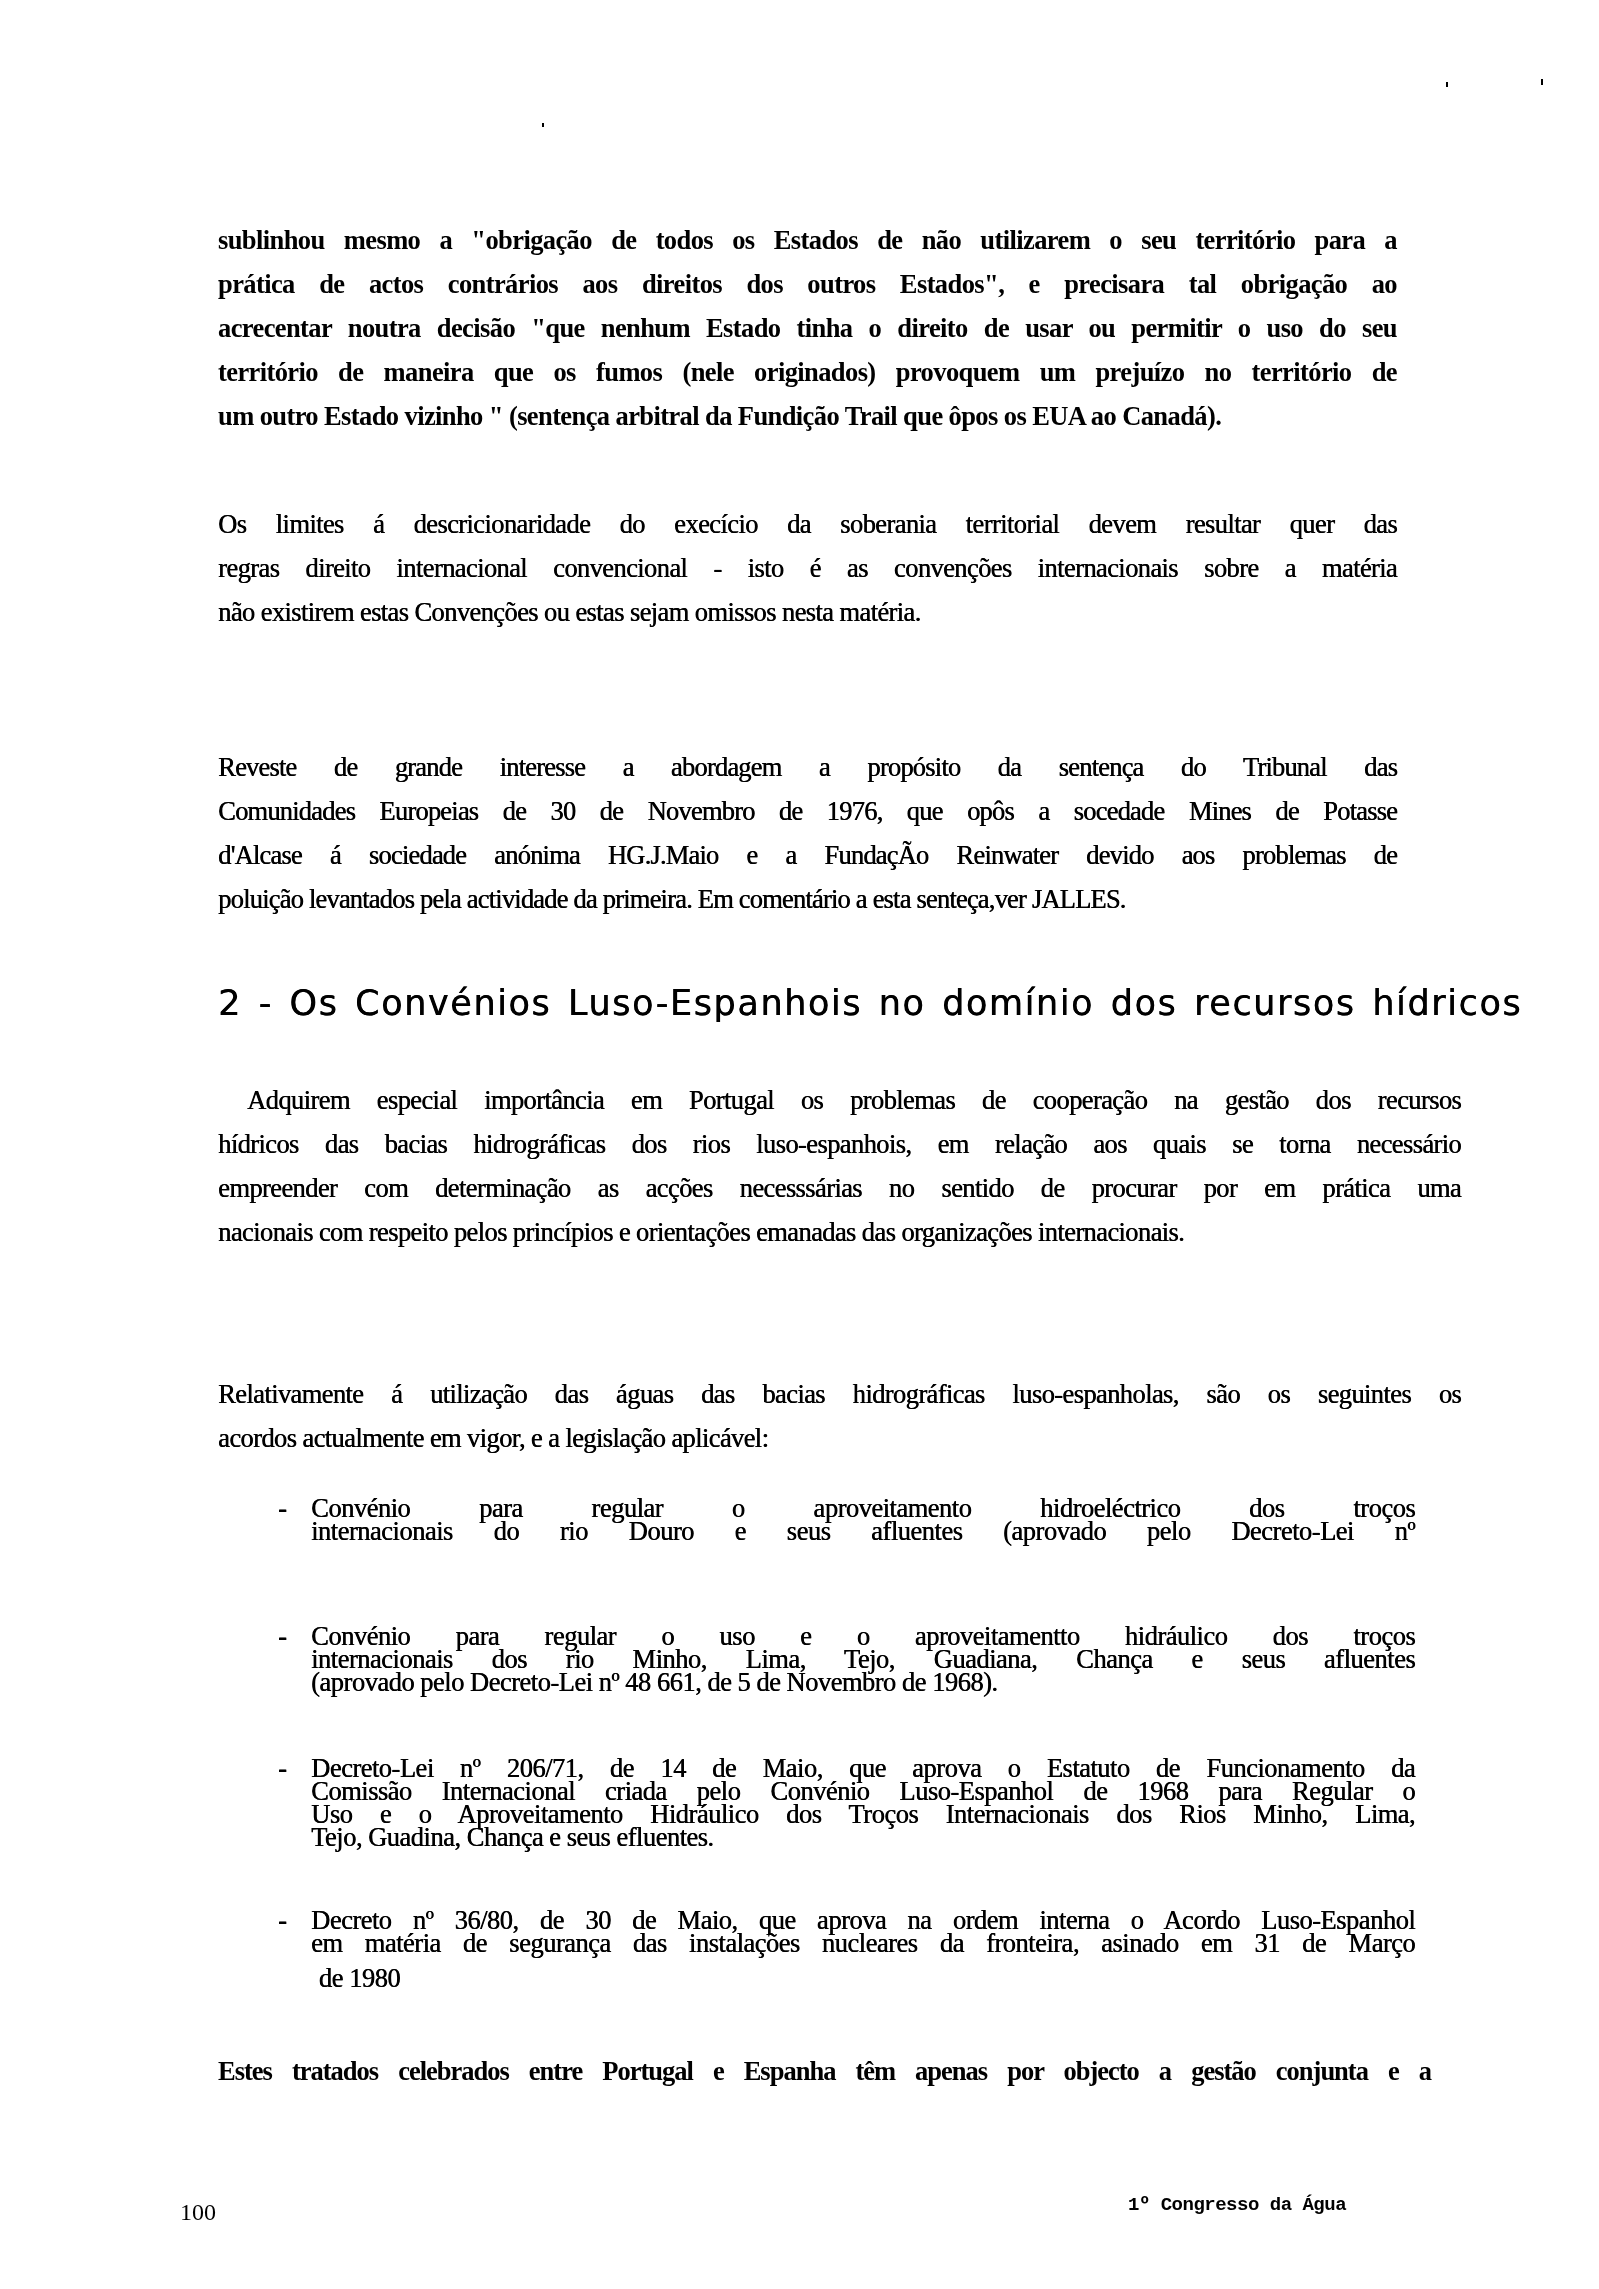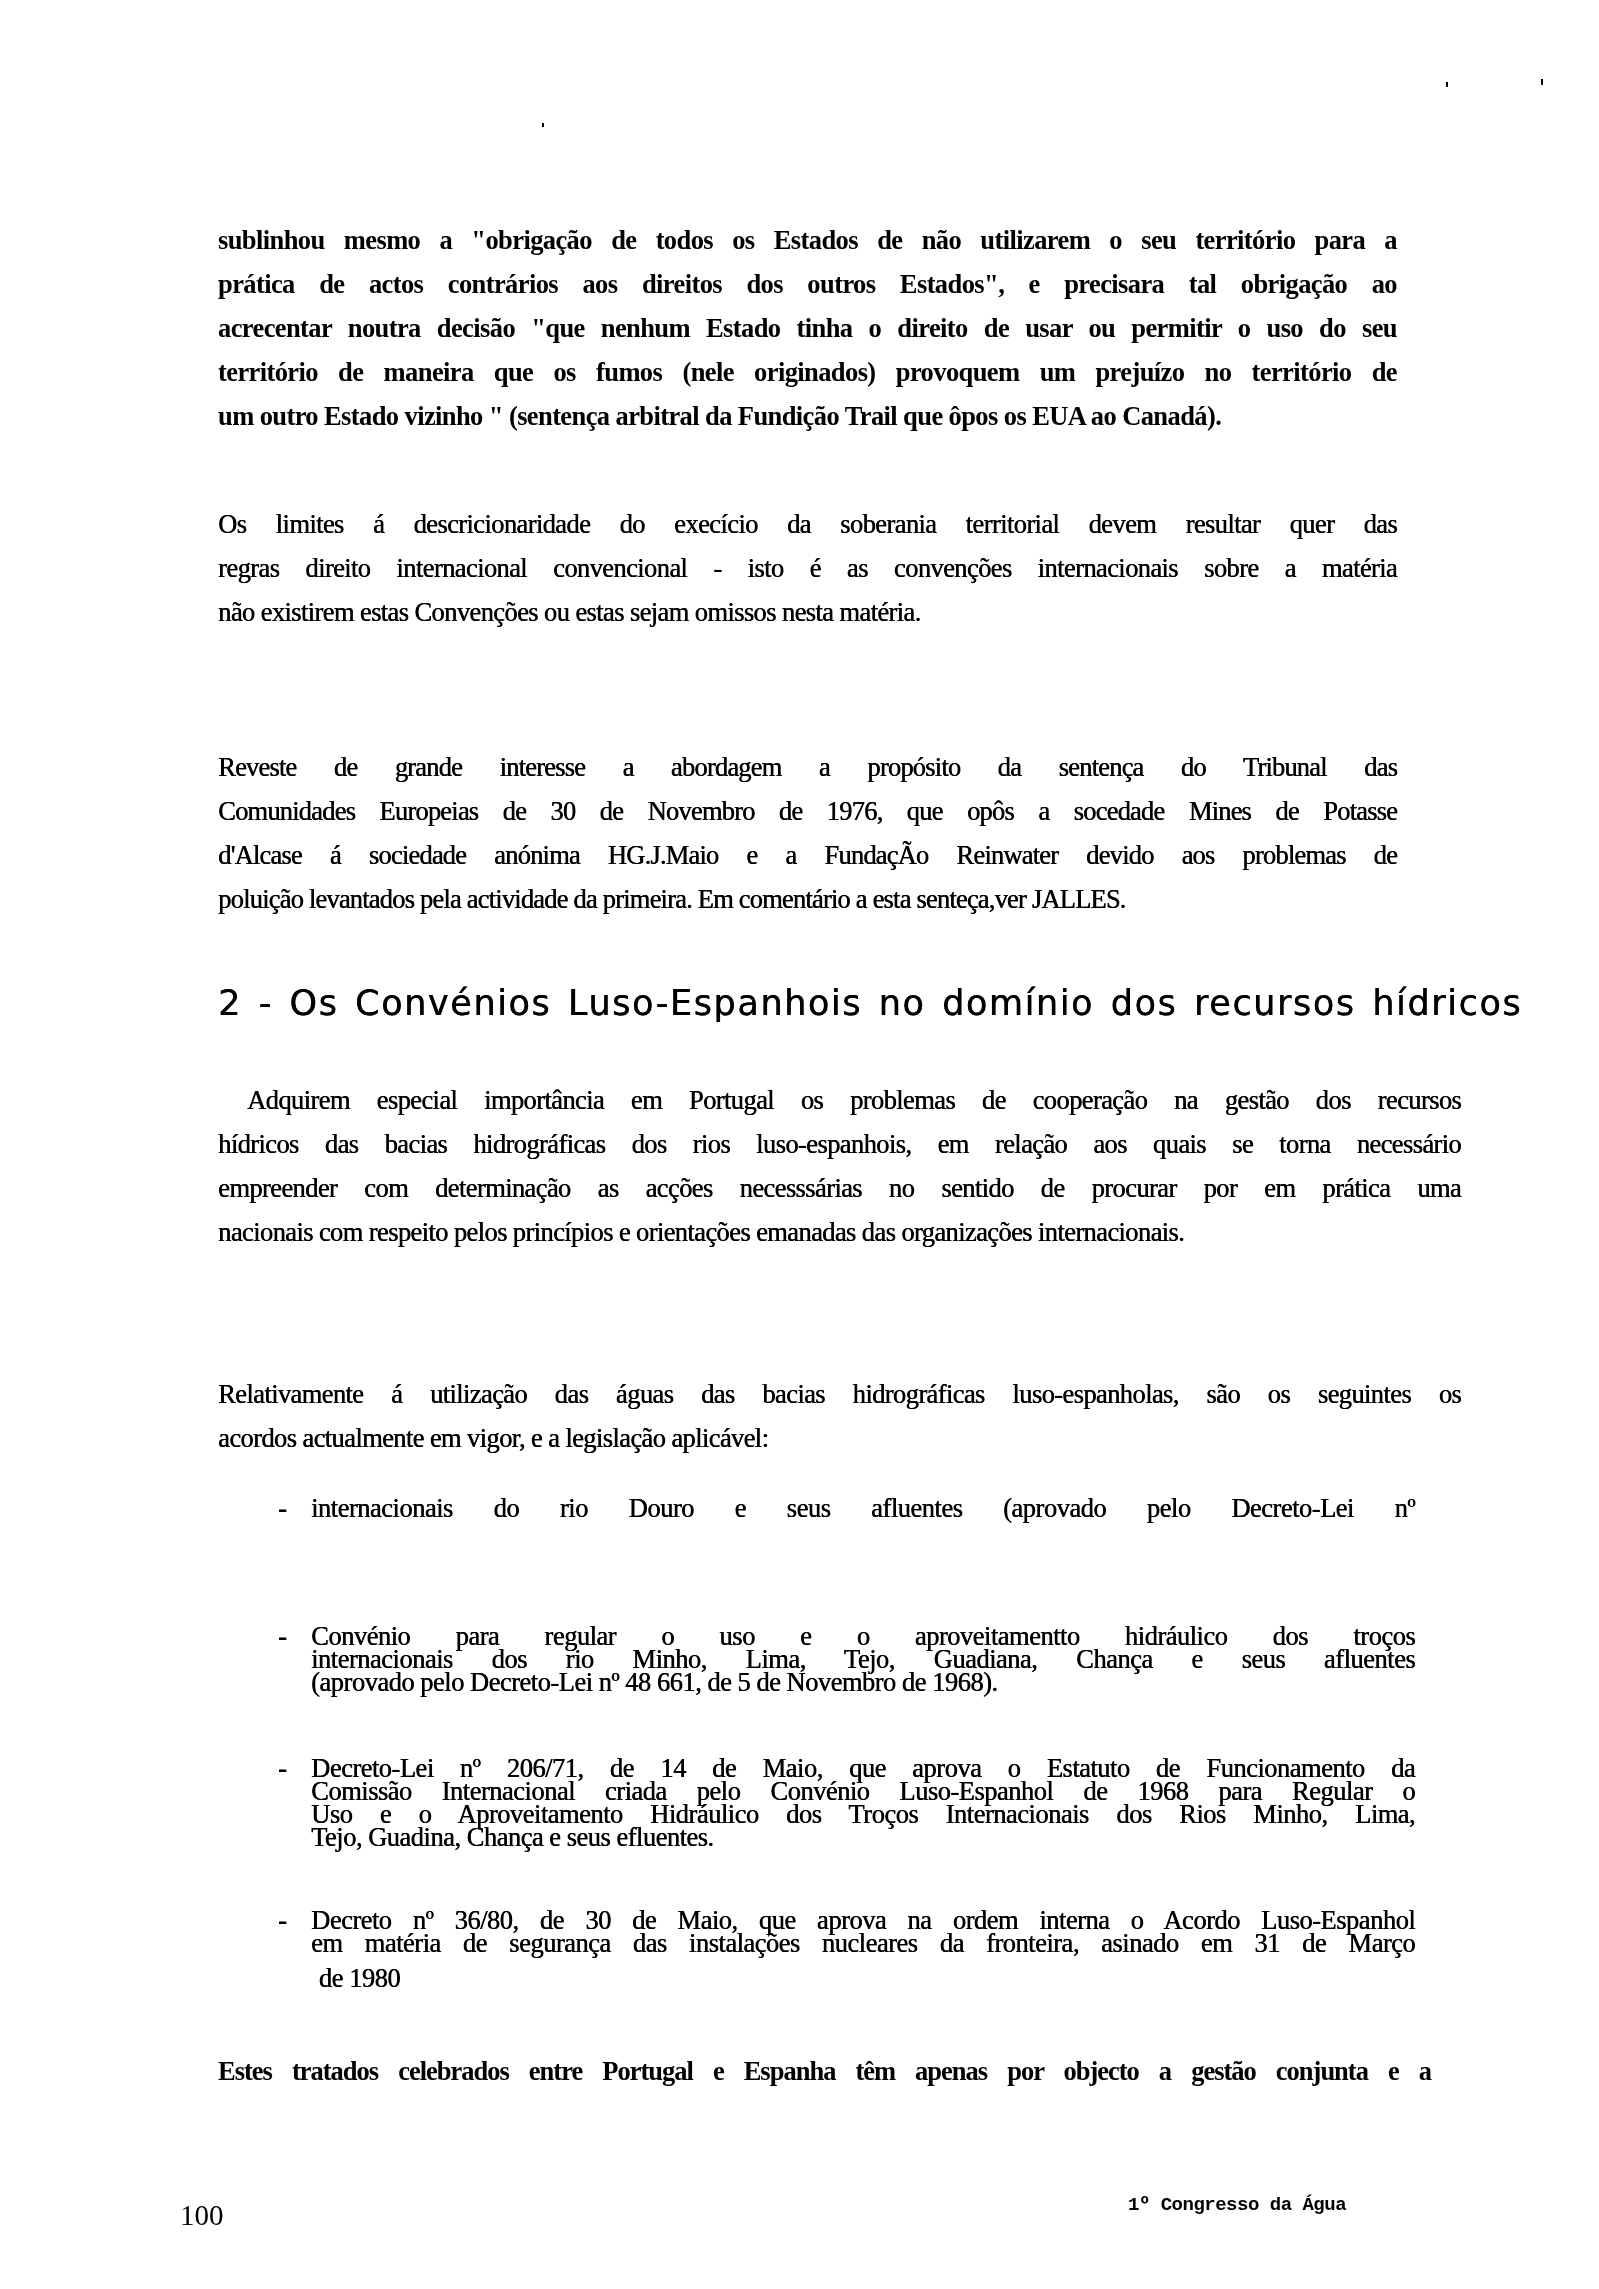--- a/index.html
+++ b/index.html
@@ -31,21 +31,21 @@
   .bullet .dash { position: absolute; left: 0; top: 0; width: 27.4px; font-weight: bold; }
   .bullet .txt { position: absolute; left: 33px; width: 1104px; letter-spacing: -0.5px; }
   .bullet .txt .ln { display: block; white-space: nowrap; text-align: justify; text-align-last: justify; }
   .bullet .txt .ln.last { text-align-last: left; }
   #b1 { top: 1497px; }
   #b2 { top: 1625px; }
   #b3 { top: 1757px; }
   #b4 { top: 1909px; }
   #b4 .ln.indent { padding-left: 7.8px; margin-top: 12px; }
   #p6 { top: 2049px; left: 218px; width: 1213px; font-weight: bold; letter-spacing: -1px; }
-  #footer-page { position: absolute; left: 180px; top: 2199px; font-family: "Liberation Serif", serif; font-size: 29px; }
+  #footer-page { position: absolute; left: 180px; top: 2199px; font-family: "Liberation Serif", serif; font-size: 24px; }
   #footer-title { position: absolute; left: 1128px; top: 2194px; font-family: "Liberation Mono", "DejaVu Sans Mono", monospace; font-size: 19px; font-weight: bold; letter-spacing: -0.5px; }
   .speck { position: absolute; background: #000; }
 </style>
 </head>
 <body>
 
 <div class="page">
 
   <div class="speck" style="left:542px;top:123px;width:2px;height:3.9px;"></div>
   <div class="speck" style="left:1446px;top:82px;width:2px;height:4.9px;"></div>
@@ -83,20 +83,21 @@
 
   <div id="p5" class="block medium">
     <span class="ln">Relativamente á utilização das águas das bacias hidrográficas luso-espanholas, são os seguintes os</span>
     <span class="ln last">acordos actualmente em vigor, e a legislação aplicável:</span>
   </div>
 
   <div class="bullets">
     <div id="b1" class="bullet medium">
       <span class="dash">-</span>
       <div class="txt">
+        <span class="ln">Convénio para regular o aproveitamento hidroeléctrico dos troços</span>
         <span class="ln">internacionais do rio Douro e  seus afluentes (aprovado pelo Decreto-Lei nº</span>
       </div>
     </div>
     <div id="b2" class="bullet medium">
       <span class="dash">-</span>
       <div class="txt">
         <span class="ln">Convénio para regular o uso e o aproveitamentto hidráulico dos troços</span>
         <span class="ln">internacionais dos rio Minho, Lima, Tejo, Guadiana, Chança e seus afluentes</span>
         <span class="ln last">(aprovado pelo Decreto-Lei nº 48 661, de 5 de Novembro de 1968).</span>
       </div>

